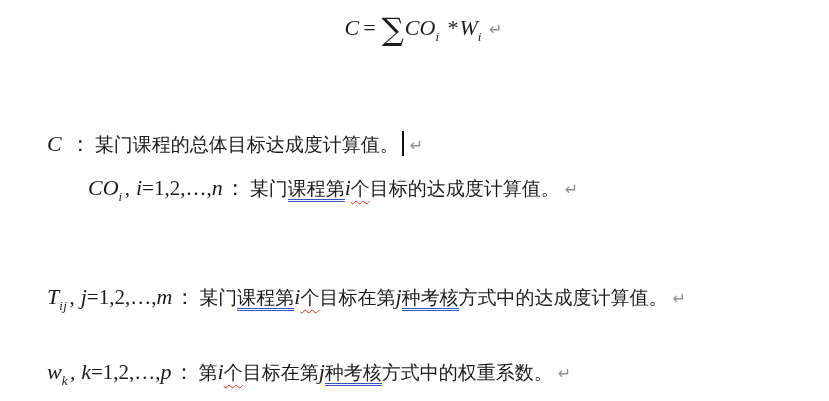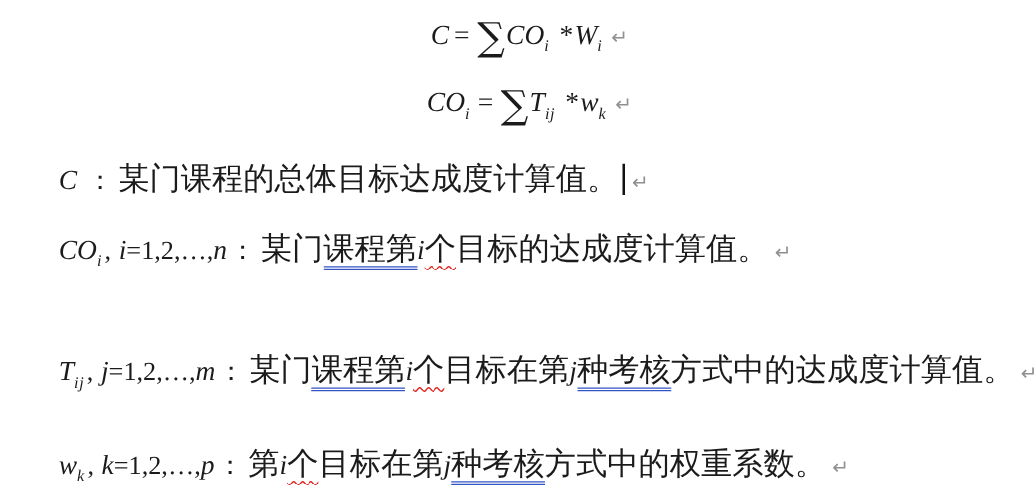--- a/index.html
+++ b/index.html
@@ -2,50 +2,47 @@
 <html><head>
 <meta charset="utf-8">
 <style>
   html,body{margin:0;padding:0;background:#fff;}
   .page{position:relative;width:829px;height:401px;background:#ffffff;overflow:hidden;color:#1b1b1b;}
   .formula{position:absolute;left:0;right:0;text-align:center;white-space:nowrap;line-height:40px;padding-left:18px;}
   .f1{top:8px;}
   .f2{top:62px;}
   .line{position:absolute;left:47px;white-space:nowrap;line-height:32px;}
   .p3{top:128px;}
-  .p4{top:184px;}
+  .p4{top:172px;margin-left:41px;}
   .p5{top:240px;}
   .p6{top:281px;}
   .p7{top:356px;}
   .mi{font-family:"Liberation Serif",serif;font-style:italic;font-size:22px;}
   .msub{font-family:"Liberation Serif",serif;font-style:italic;font-size:13px;vertical-align:-6px;line-height:0;letter-spacing:.5px;margin-right:2px;}
   .up{font-family:"Liberation Serif",serif;font-style:normal;font-size:21px;}
-  .cjk{font-family:"Liberation Serif",serif;font-size:25px;}
+  .cjk{font-family:"Liberation Serif",serif;font-size:19px;}
   .colon{font-family:"Liberation Serif",serif;font-size:21px;margin:0 4px 0 2px;}
   .sum{font-family:"DejaVu Serif",serif;font-style:normal;font-size:31px;vertical-align:-5px;margin:0 1px 0 2px;}
   .star{font-family:"Liberation Serif",serif;font-style:normal;font-size:22px;margin:0 1px 0 6px;}
   .eq{font-family:"Liberation Serif",serif;font-style:normal;font-size:22px;margin:0 4px;}
   .mark{font-family:"DejaVu Sans",sans-serif;font-style:normal;color:#909090;font-size:16px;margin-left:5px;}
   .grammar{border-bottom:3px double #3355c4;}
   .spell{text-decoration-line:underline;text-decoration-style:wavy;text-decoration-color:#e02820;text-decoration-thickness:1px;text-underline-offset:5px;}
   .cursor{display:inline-block;width:2px;height:25px;background:#111;vertical-align:-5px;margin:0 1px 0 3px;}
   .sp{display:inline-block;width:6px;}
 </style>
 </head>
 <body>
 
 <div class="page">
 
   <div class="formula f1">
     <span class="mi">C</span><span class="eq">=</span><span class="sum">∑</span><span class="mi">CO</span><sub class="msub">i</sub><span class="star">*</span><span class="mi">W</span><sub class="msub">i</sub><span class="mark">↵</span>
   </div>
 
-  <div class="formula f2">
-    <span class="mi">CO</span><sub class="msub">i</sub><span class="eq">=</span><span class="sum">∑</span><span class="mi">T</span><sub class="msub">ij</sub><span class="star">*</span><span class="mi">w</span><sub class="msub">k</sub><span class="mark">↵</span>
-  </div>
 
   <div class="line p3">
     <span class="mi">C</span><span class="sp"></span><span class="colon">：</span><span class="cjk">某门课程的总体目标达成度计算值。</span><span class="cursor"></span><span class="mark">↵</span>
   </div>
 
   <div class="line p4">
     <span class="mi">CO</span><sub class="msub">i</sub><span class="up">,</span><span class="sp"></span><span class="mi">i</span><span class="up">=1,2,…,</span><span class="mi">n</span><span class="colon">：</span><span class="cjk">某门</span><span class="cjk grammar">课程第</span><span class="mi">i</span><span class="cjk spell">个</span><span class="cjk">目标的达成度计算值。</span><span class="mark">↵</span>
   </div>
 
 

